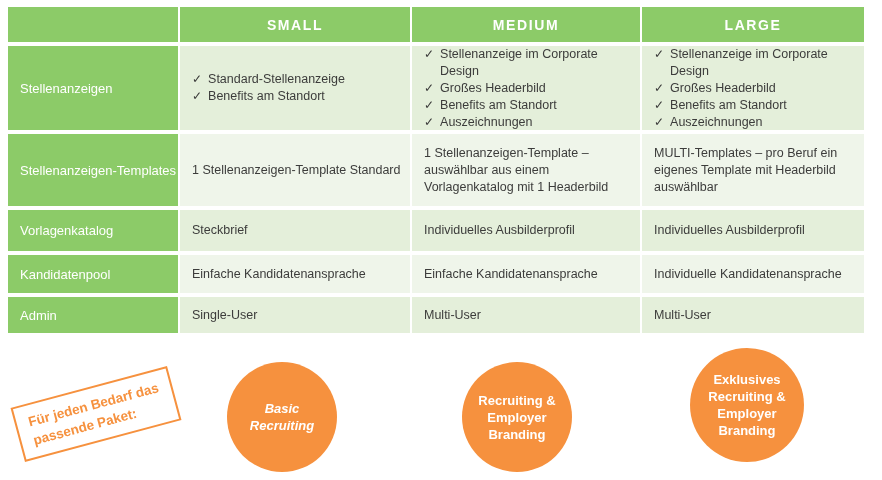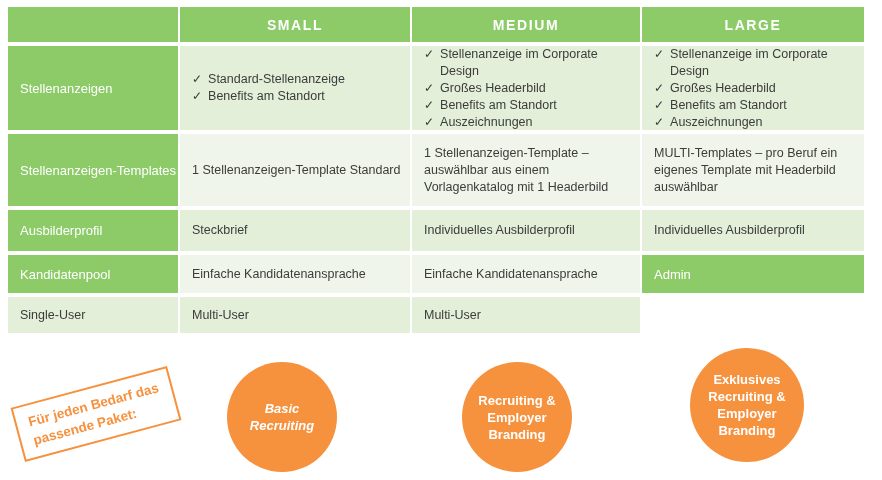--- a/index.html
+++ b/index.html
@@ -126,36 +126,39 @@
       <div class="rowlabel">Stellenanzeigen-Templates</div>
       <div class="cell even">
         <div class="cell-text">1 Stellenanzeigen-Template Standard</div>
       </div>
       <div class="cell even">
         <div class="cell-text">1 Stellenanzeigen-Template – auswählbar aus einem Vorlagenkatalog mit 1 Headerbild</div>
       </div>
       <div class="cell even">
         <div class="cell-text">MULTI-Templates – pro Beruf ein eigenes Template mit Headerbild auswählbar</div>
       </div>
-      <div class="rowlabel">Ausbilderprofil</div>
+      <div class="rowlabel">Vorlagenkatalog</div>
       <div class="cell odd">
         <div class="cell-text">Steckbrief</div>
       </div>
       <div class="cell odd">
         <div class="cell-text">Individuelles Ausbilderprofil</div>
       </div>
       <div class="cell odd">
         <div class="cell-text">Individuelles Ausbilderprofil</div>
       </div>
       <div class="rowlabel">Kandidatenpool</div>
       <div class="cell even">
         <div class="cell-text">Einfache Kandidatenansprache</div>
       </div>
       <div class="cell even">
         <div class="cell-text">Einfache Kandidatenansprache</div>
+      </div>
+      <div class="cell even">
+        <div class="cell-text">Individuelle Kandidatenansprache</div>
       </div>
       <div class="rowlabel">Admin</div>
       <div class="cell odd">
         <div class="cell-text">Single-User</div>
       </div>
       <div class="cell odd">
         <div class="cell-text">Multi-User</div>
       </div>
       <div class="cell odd">
         <div class="cell-text">Multi-User</div>

